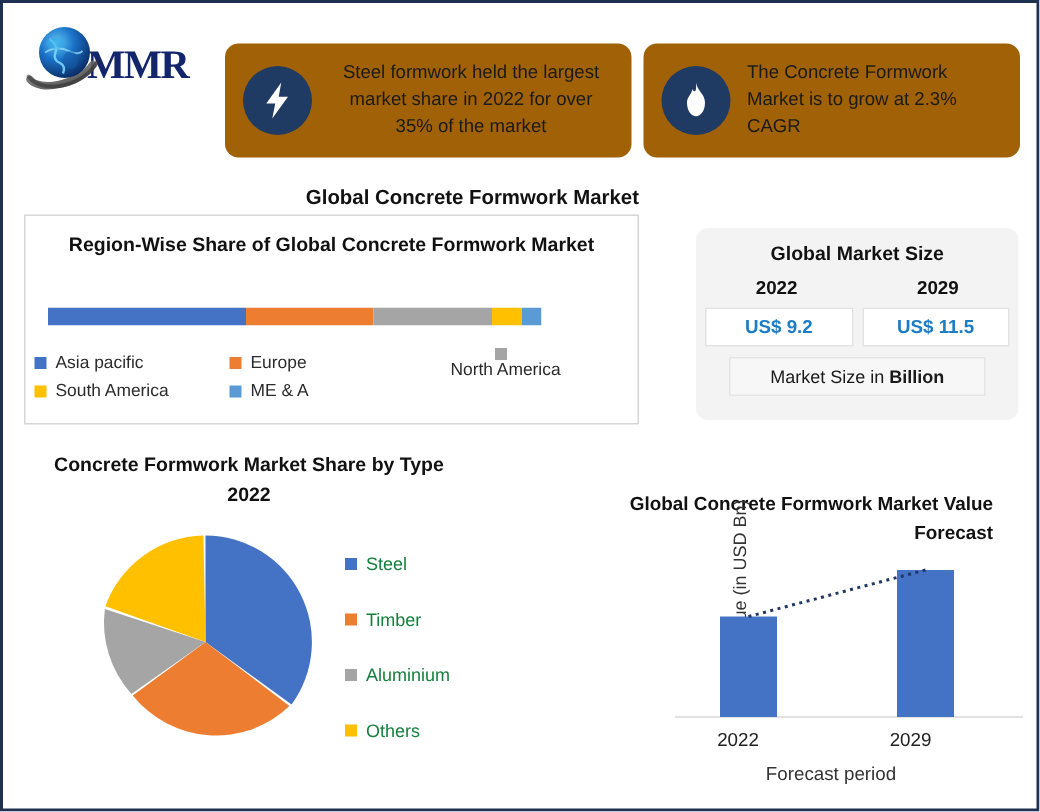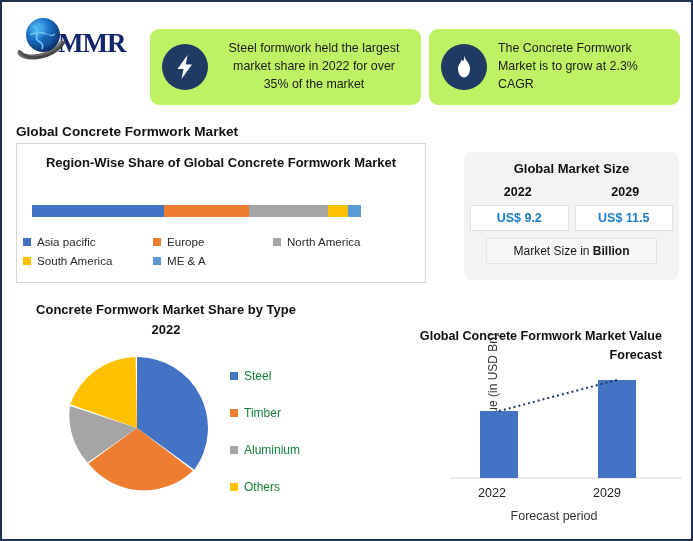--- a/index.html
+++ b/index.html
@@ -25,21 +25,21 @@
   .globe { position: relative; width: 52px; height: 52px; }
   .globe svg { display: block; }
   .logo-text {
     font-family: "Liberation Serif", serif;
     font-weight: bold; font-size: 27px; color: #14266b;
     letter-spacing: -1px; margin-left: -10px; margin-top: 8px;
   }
 
   .callout {
     position: absolute;
-    background: #bef264;
+    background: #a16207;
     border-radius: 9px;
     display: flex; align-items: center;
     padding: 0 12px;
   }
   #callout-1 { left: 148px; top: 27px; width: 271px; height: 76px; }
   #callout-2 { left: 427px; top: 27px; width: 251px; height: 76px; }
   .callout-icon {
     width: 46px; height: 46px; border-radius: 50%;
     background: #1f3a63;
     display: flex; align-items: center; justify-content: center;
@@ -48,21 +48,21 @@
   .callout-text {
     font-size: 12.4px; color: #1a1a1a; line-height: 1.45;
     margin-left: 11px;
   }
   .ct-center { text-align: center; }
   .ct-left { text-align: left; }
 
   
   #main-title {
     position: absolute; left: 14px; top: 122px; width: 410px;
-    text-align: left;
+    text-align: right;
     font-size: 13.6px; font-weight: bold; color: #111;
   }
 
   
   #region-panel {
     position: absolute; left: 14px; top: 141px;
     width: 410px; height: 140px;
     border: 1px solid #d6d6d6; background: #fff;
   }
   #region-title {
@@ -80,21 +80,21 @@
     position: absolute; left: 6px; top: 88px; width: 378px;
     display: flex; flex-wrap: wrap;
   }
   .rl-item {
     display: flex; align-items: center;
     font-size: 11.6px; color: #2b2b2b;
     height: 19px;
   }
   .rl-item:nth-child(1), .rl-item:nth-child(4) { width: 130px; }
   .rl-item:nth-child(2), .rl-item:nth-child(5) { width: 120px; }
-  .rl-item:nth-child(3) { width: 128px; }
+  .rl-item:nth-child(3) { width: 128px; flex-direction: column; }
   .swatch { width: 8px; height: 8px; margin-right: 6px; flex: 0 0 8px; }
 
   
   #market-panel {
     position: absolute; left: 462px; top: 150px;
     width: 215px; height: 128px;
     background: #f3f3f3; border-radius: 8px;
     padding-top: 9px;
   }
   #market-title {

